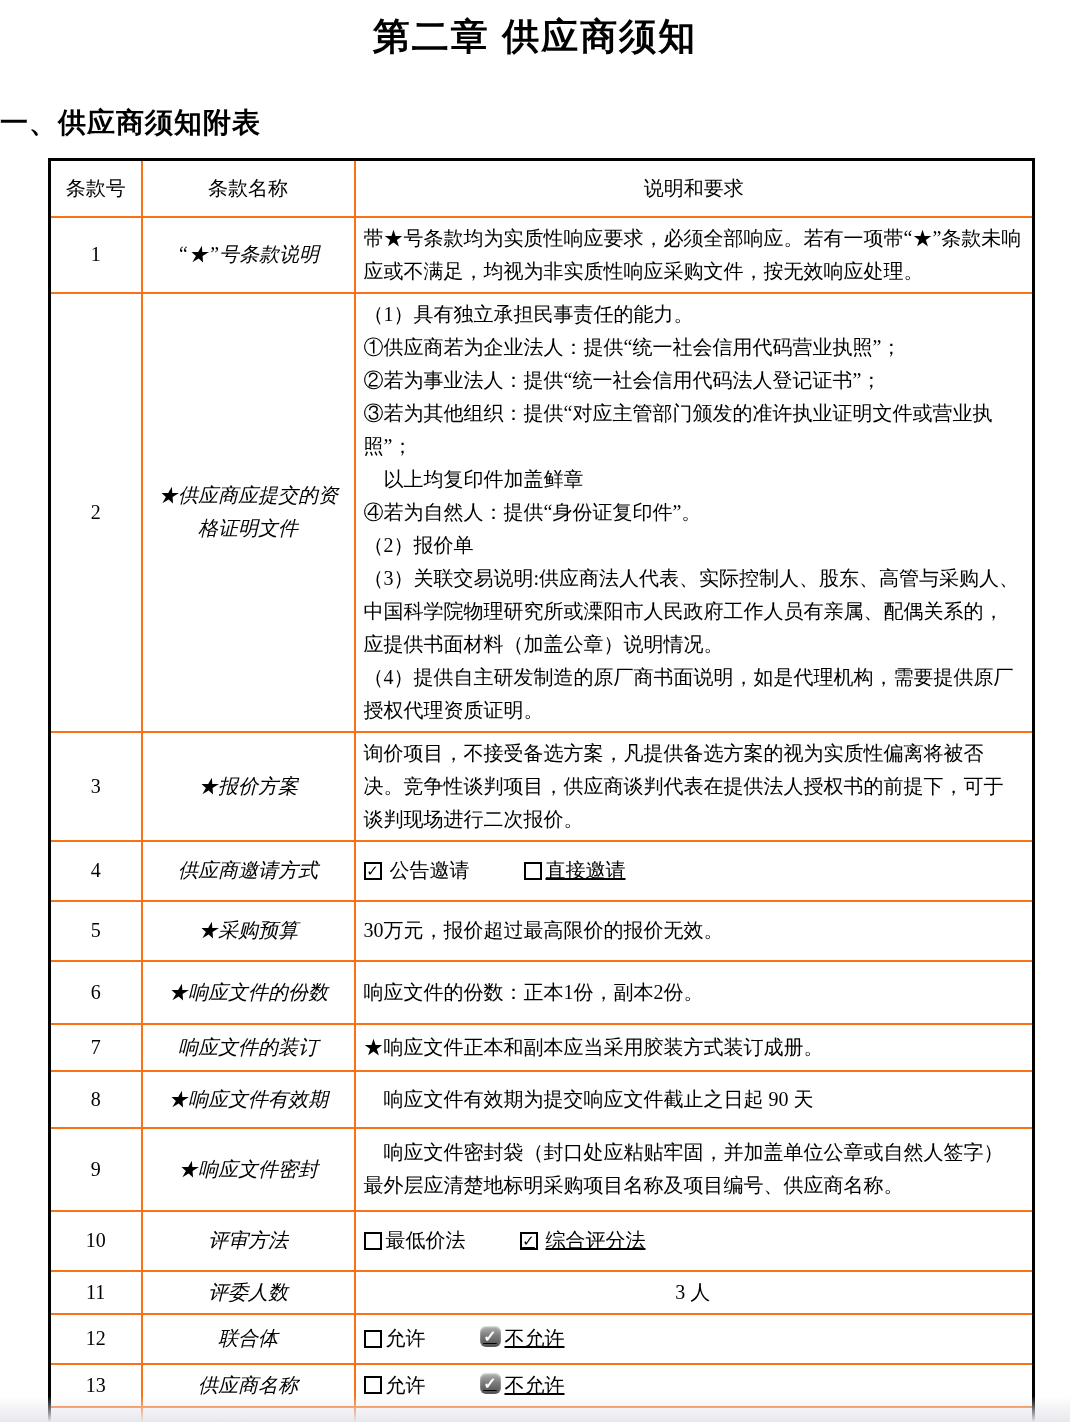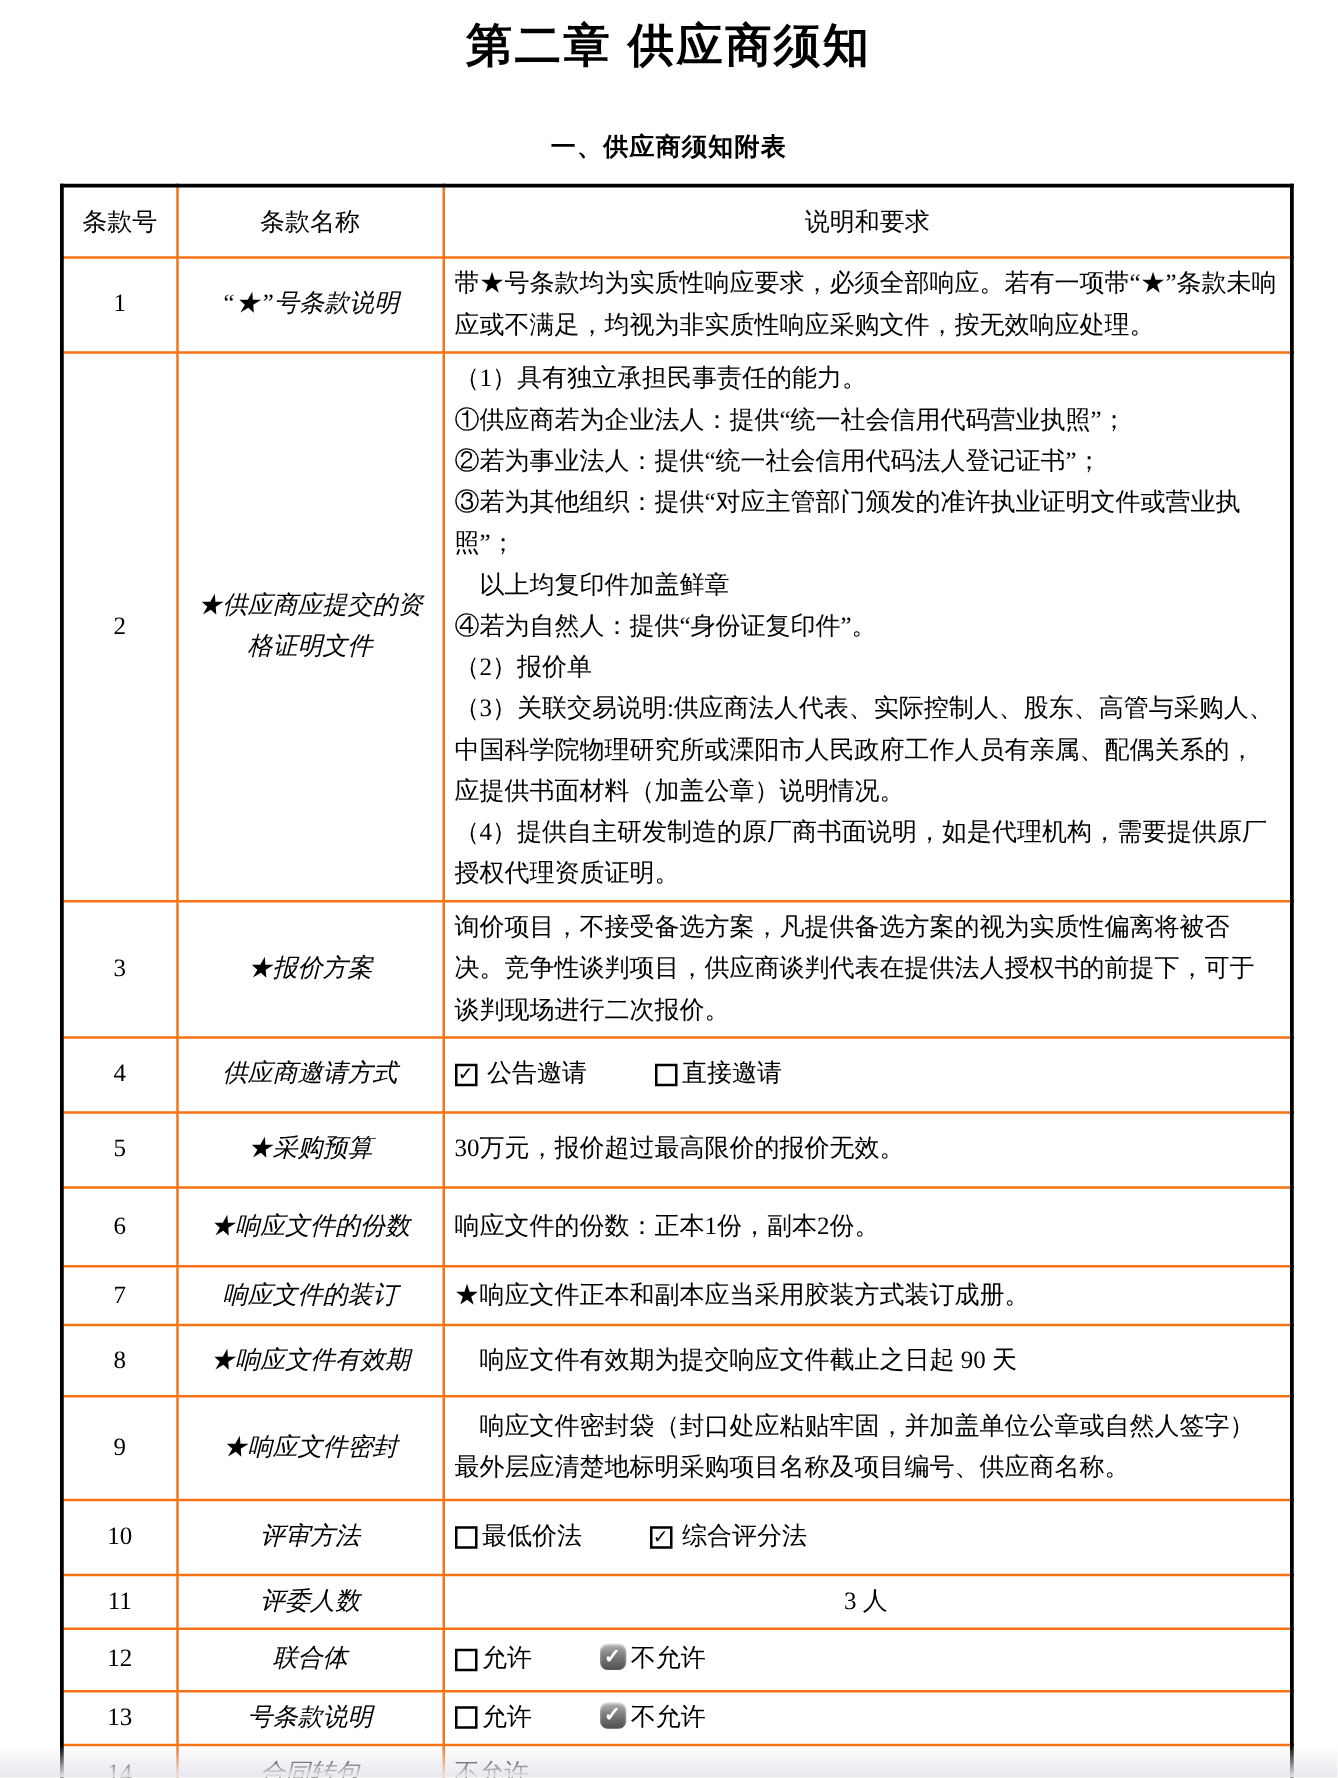--- a/index.html
+++ b/index.html
@@ -9,43 +9,43 @@
     background: #ffffff; color: #000;
     font-family: "Liberation Serif", "DejaVu Serif", serif;
     position: relative; overflow: hidden;
   }
   .doc-title {
     margin: 12px 0 0; text-align: center;
     font-size: 37px; font-weight: 900; letter-spacing: 2px;
     font-family: "Liberation Sans", "DejaVu Sans", sans-serif;
   }
   .doc-subtitle {
-    margin: 42px 0 0; text-align: center;
-    font-size: 20px; font-weight: 900; letter-spacing: 1px;
+    margin: 42px 0 0; 
+    font-size: 28px; font-weight: 900; letter-spacing: 1px;
     font-family: "Liberation Sans", "DejaVu Sans", sans-serif;
   }
   table.notice {
     border-collapse: collapse; table-layout: fixed;
     width: 987px; margin: 16px 0 0 48px;
     border: 3px solid #000;
   }
   th, td { border: 2px solid #f97316; vertical-align: middle; }
   thead tr { height: 57px; }
   th { font-weight: normal; font-size: 20px; text-align: center; }
   .col-no   { width: 92px; }
   .col-name { width: 213px; }
   .c-no   { text-align: center; font-size: 20px; }
   .c-name { text-align: center; font-size: 20px; line-height: 33px; padding: 0 12px; font-style: italic; }
   .c-desc { padding: 4px 10px 4px 8px; font-size: 20px; }
   .line { margin: 0; line-height: 33px; }
   .line.indent { text-indent: 1em; }
   .line.center { text-align: center; }
   .opts { display: flex; align-items: center; }
   .opt  { display: inline-flex; align-items: center; margin-right: 54px; }
-  .opt:last-child { margin-right: 0; }
+  .opt:last-child { margin-right: 0; text-decoration: underline; }
   .opt-label { font-size: 20px; line-height: 33px; }
   .cb {
     display: inline-block; width: 18px; height: 18px;
     text-align: center; flex: none;
   }
   .cb-check {
     border: 2px solid #000; font-size: 15px; line-height: 14px;
     margin-right: 8px;
   }
   .cb-empty { border: 2px solid #000; margin-right: 4px; }
@@ -211,21 +211,21 @@
               </span>
               <span class="opt">
                 <span class="cb cb-graycheck">✓</span>
                 <span class="opt-label">不允许</span>
               </span>
             </div>
           </td>
         </tr>
         <tr>
           <td class="c-no">13</td>
-          <td class="c-name">号条款说明</td>
+          <td class="c-name">供应商名称</td>
           <td class="c-desc">
             <div class="opts">
               <span class="opt">
                 <span class="cb cb-empty"></span>
                 <span class="opt-label">允许</span>
               </span>
               <span class="opt">
                 <span class="cb cb-graycheck">✓</span>
                 <span class="opt-label">不允许</span>
               </span>

